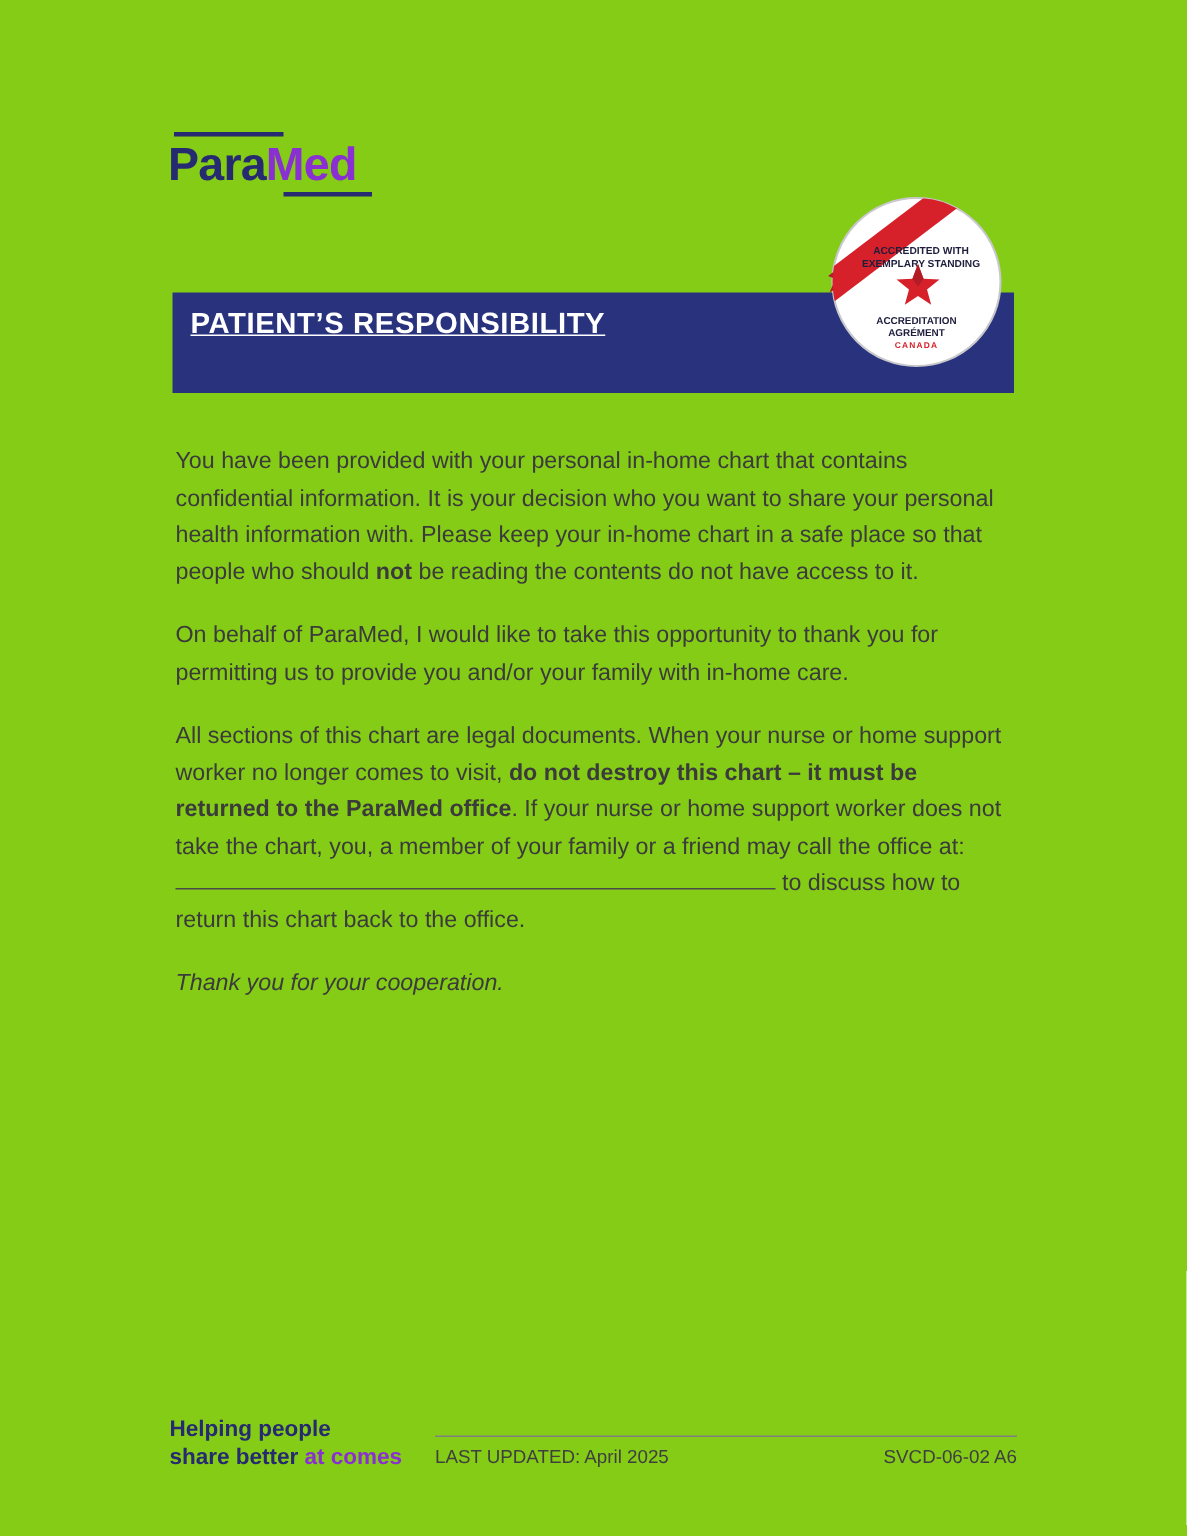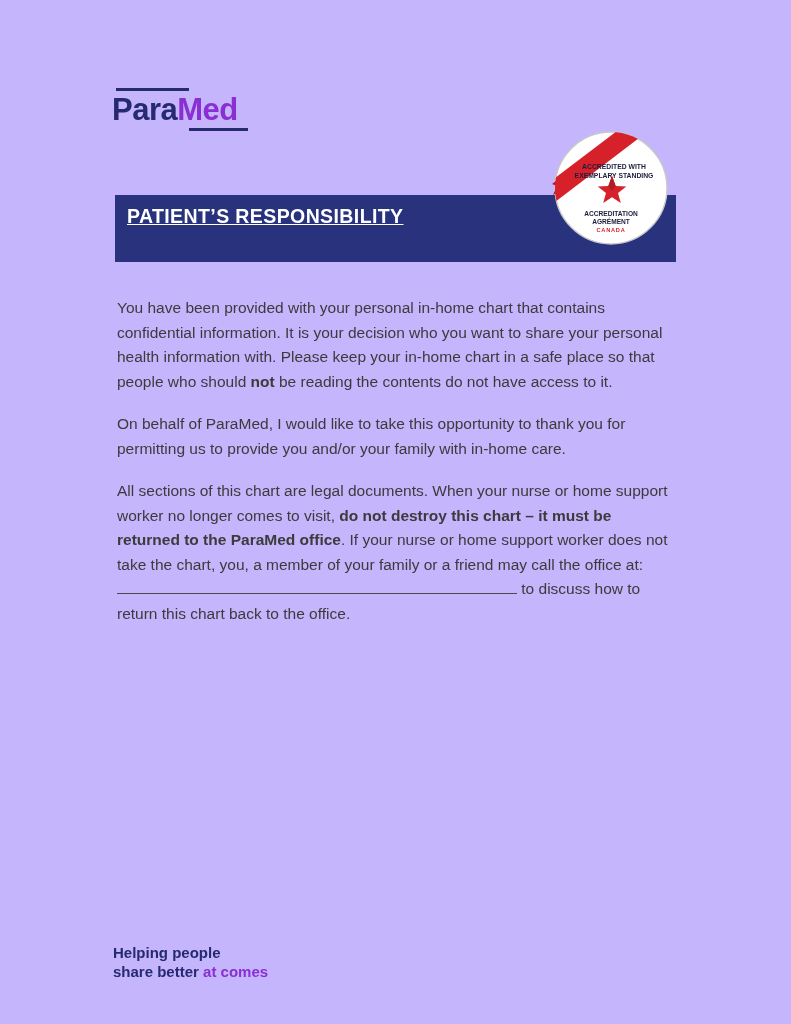--- a/index.html
+++ b/index.html
@@ -10,21 +10,21 @@
     --red-dark:#b01d26;
     --body-text:#3b3b3b;
   }
   *{margin:0;padding:0;box-sizing:border-box;}
   html,body{background:#ffffff;}
   body{font-family:"Liberation Sans", sans-serif;}
   .page{
     position:relative;
     width:791px;
     height:1024px;
-    background:#c4b5fd;
+    background:#84cc16;
     overflow:hidden;
   }
 
   
   .logo{position:absolute;left:112px;top:88px;}
   .logo-line-top{width:73px;height:3px;background:var(--navy);margin-left:4px;margin-bottom:3px;}
   .logo-text{font-size:31px;font-weight:bold;letter-spacing:-0.5px;line-height:32px;}
   .logo-part1{color:var(--navy);}
   .logo-part2{color:var(--purple);}
   .logo-line-bottom{width:59px;height:3px;background:var(--navy);margin-left:77px;margin-top:2px;}
@@ -112,21 +112,26 @@
   </div>
 
   <div class="title-bar">
     <div>PATIENT’S RESPONSIBILITY</div>
   </div>
 
   <div class="doc-body">
       <p><span>You have been provided with your personal in-home chart that contains confidential information. It is your decision who you want to share your personal health information with. Please keep your in-home chart in a safe place so that people who should </span><span class="seg-bold">not</span><span> be reading the contents do not have access to it.</span></p>
       <p><span>On behalf of ParaMed, I would like to take this opportunity to thank you for permitting us to provide you and/or your family with in-home care.</span></p>
       <p><span>All sections of this chart are legal documents. When your nurse or home support worker no longer comes to visit, </span><span class="seg-bold">do not destroy this chart – it must be returned to the ParaMed office</span><span>. If your nurse or home support worker does not take the chart, you, a member of your family or a friend may call the office at: </span><span class="blank-line"></span><span> to discuss how to return this chart back to the office.</span></p>
+      <p><span class="seg-italic">Thank you for your cooperation.</span></p>
     </div>
 
   <div class="footer-tagline">
     <div>Helping people</div>
     <div><span>share better </span><span class="tagline-accent">at comes</span></div>
   </div>
 
+  <div class="footer-meta">
+    <span>LAST UPDATED: April 2025</span>
+    <span>SVCD-06-02 A6</span>
+  </div>
 
 </div>
 
 </body></html>

